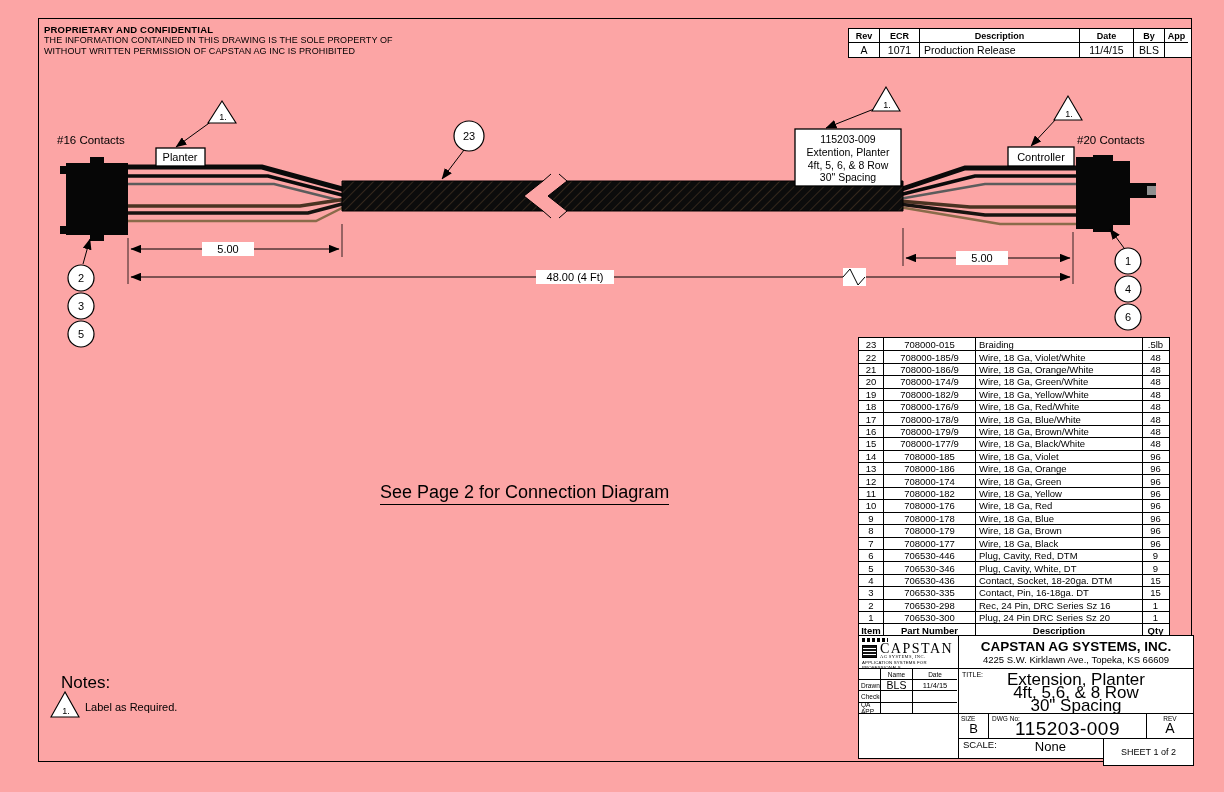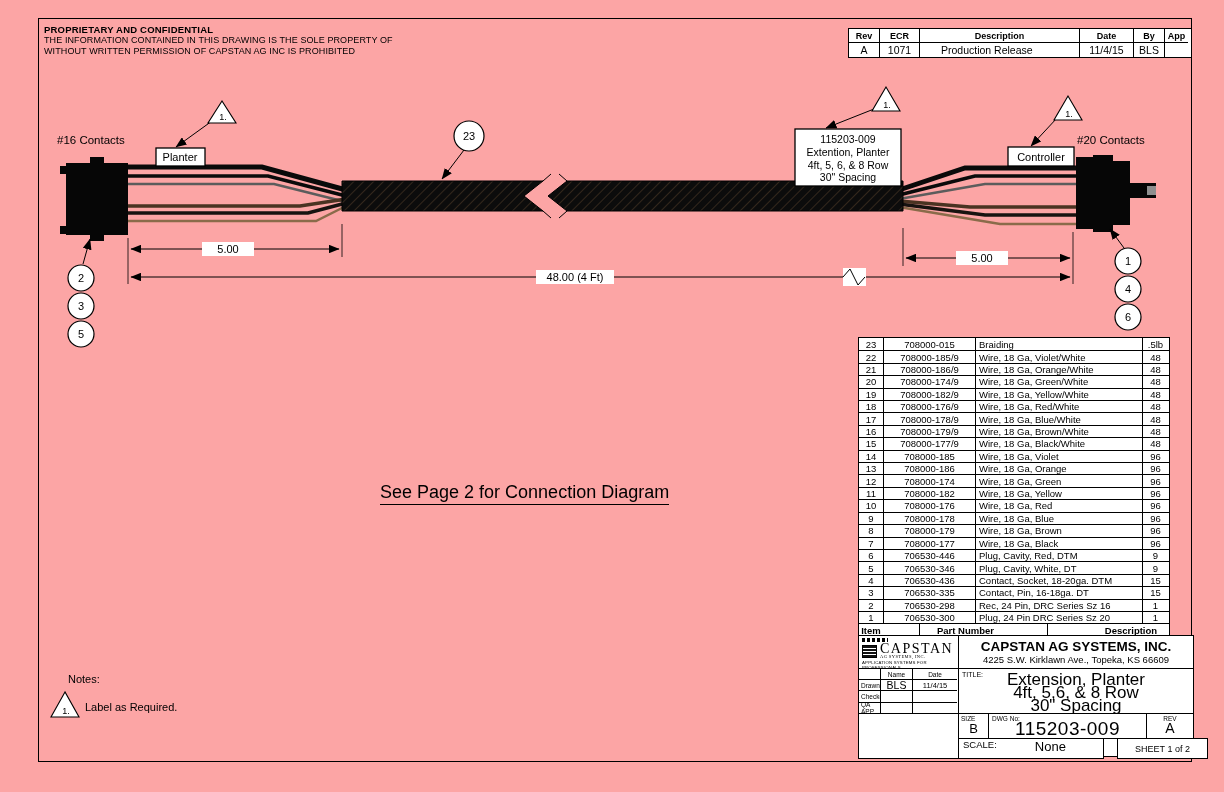--- a/index.html
+++ b/index.html
@@ -12,40 +12,40 @@
   .prop-title { font-size:9.5px; font-weight:bold; letter-spacing:.2px; }
   .prop-line { font-size:9px; line-height:10.8px; letter-spacing:.1px; }
 
   
   .rev { position:absolute; left:848px; top:28px; width:344px; border:1.5px solid #000; background:#fff; }
   .rev-row { display:grid; grid-template-columns:30px 40px 160px 54px 31px 24px; }
   .rev-cell { border-left:1px solid #000; display:flex; align-items:center; justify-content:center;
               height:13px; font-size:9px; font-weight:bold; overflow:hidden; white-space:nowrap; }
   .rev-row.data .rev-cell { height:15px; font-size:10.5px; font-weight:normal; border-top:1px solid #000; }
   .rev-cell:first-child { border-left:none; }
-  .rev-cell.left { justify-content:flex-start; padding-left:21px; }
+  .rev-cell.left { justify-content:flex-start; padding-left:4px; }
 
   
   .center-note { position:absolute; left:380px; top:482px; font-size:18px;
                  border-bottom:1.5px solid #000; padding-bottom:1px; }
 
   
-  .notes-heading { position:absolute; left:68px; top:673px; font-size:11px; }
+  .notes-heading { position:absolute; left:61px; top:673px; font-size:17px; }
   .notes-text { position:absolute; left:85px; top:701px; font-size:11px; }
 
   
   .bom { position:absolute; left:858px; top:337px; width:312px; border:1.5px solid #000; background:#fff; }
   .bom-row, .bom-header { display:grid; grid-template-columns:24px 92px 167px 26px; }
   .bom-row { height:12.42px; border-top:1px solid #000; }
   .bom-rows .bom-row:first-child { border-top:none; }
   .bom-cell { border-left:1px solid #000; display:flex; align-items:center; justify-content:center;
               font-size:9.5px; overflow:hidden; white-space:nowrap; }
   .bom-cell.col0 { border-left:none; }
   .bom-cell.col2 { justify-content:flex-start; padding-left:3px; }
-  .bom-header { height:14px; border-top:1.5px solid #000;gap:36px; }
+  .bom-header { height:14px; border-top:1.5px solid #000; }
   .bom-header .bom-cell { font-weight:bold; }
 
   
   .tb { position:absolute; left:858px; top:635px; width:334px; height:122px; border:1.5px solid #000; background:#fff; }
   .tb-cell { position:absolute; border:1px solid #000; background:#fff; }
   .tb-logo-cell { left:-1px; top:-1px; width:101px; height:34px; padding:2px 0 0 3px; }
   .logo-strip { width:26px; height:4px; background-image:repeating-linear-gradient(to right,#000 0 3px,#fff 3px 5px); margin-bottom:1px; }
   .logo-row { display:flex; align-items:center; gap:3px; }
   .logo-icon { width:15px; height:13px; background-image:repeating-linear-gradient(to bottom,#111 0 2px,#fff 2px 3px); border:1px solid #000; }
   .logo-name { font-family:"Liberation Serif", serif; font-size:14px; letter-spacing:1.5px; line-height:11px; }
@@ -70,21 +70,21 @@
   .tb-size-val { text-align:center; font-size:13px; margin-top:-1px; }
   .tb-dwg { left:129px; top:77px; width:159px; height:26px; }
   .tb-dwg-label { font-size:6.5px; margin:1px 0 0 3px; }
   .tb-dwg-val { text-align:center; font-size:19px; margin-top:-4px; letter-spacing:.5px; }
   .tb-rev { left:287px; top:77px; width:48px; height:26px; }
   .tb-rev-label { font-size:6.5px; text-align:center; margin-top:1px; }
   .tb-rev-val { text-align:center; font-size:14px; margin-top:-2px; }
   .tb-scale { left:99px; top:102px; width:146px; height:21px; display:flex; align-items:flex-start; }
   .tb-scale-label { font-size:9.5px; margin-left:4px; }
   .tb-scale-val { font-size:13px; margin-left:38px; }
-  .tb-sheet { left:258px; top:102px; width:91px; height:21px; display:flex; align-items:center; justify-content:center; font-size:9px; }
+  .tb-sheet { left:244px; top:102px; width:91px; height:28px; display:flex; align-items:center; justify-content:center; font-size:9px; }
 
   svg text { font-family:"Liberation Sans", sans-serif; fill:#000; }
   .diagram-svg { position:absolute; left:0; top:0; }
 </style>
 </head>
 <body>
 
 <div class="page">
 
   <div class="sheet-border"></div>

